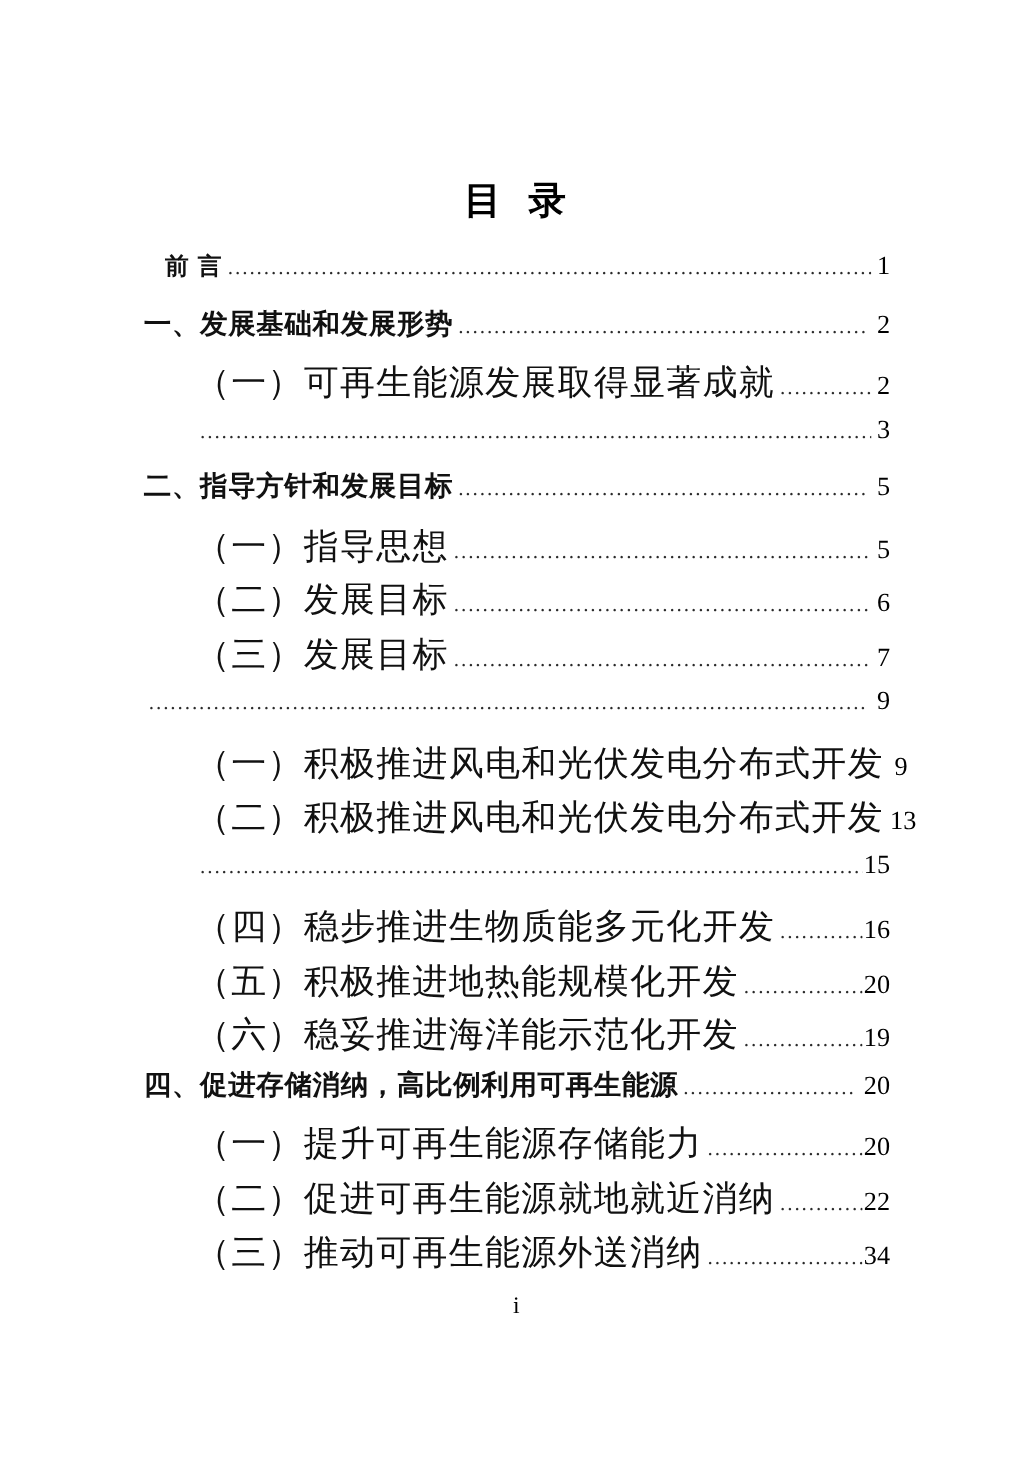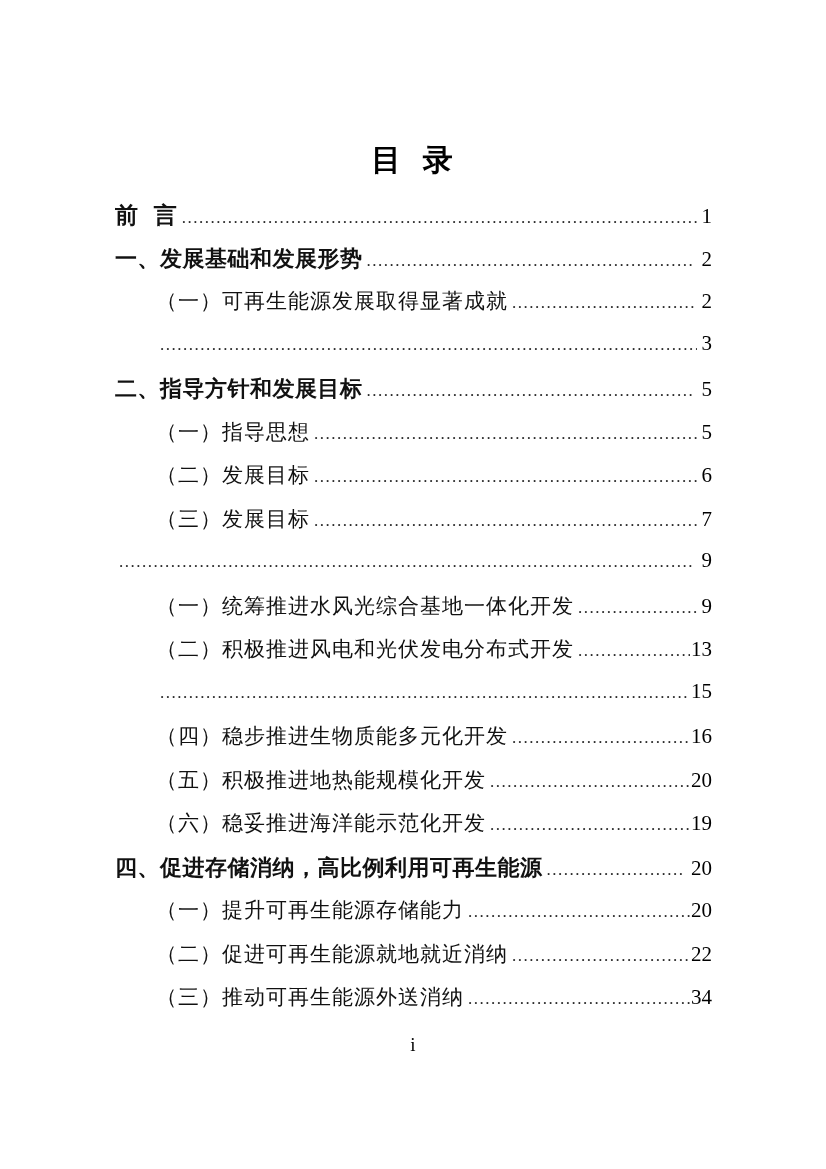--- a/index.html
+++ b/index.html
@@ -58,44 +58,45 @@
   .toc-row .pagenum {
     flex: 0 0 auto;
     font-family: "Liberation Serif", serif;
     font-size: 21px;
     color: #000000;
     min-width: 14px;
     text-align: right;
   }
   
   .level-front .label {
-    font-family: Liberation Mono, monospace;
+    font-family: Liberation Sans, sans-serif;
     font-weight: 700;
-    font-size: 23px;
+    font-size: 19px;
     letter-spacing: 1px;
+    margin-left: 17px;
   }
   
   .level-chapter .label {
     font-family: "Liberation Sans", sans-serif;
     font-weight: 700;
     font-size: 22px;
     letter-spacing: 0.5px;
     text-align: right;
   }
   .level-chapter .pagenum {
     margin-left: 5px;
   }
   
   .level-section {
     padding-left: 41px;
   }
   .level-section .label {
     font-family: Liberation Mono, monospace;
     font-weight: 400;
-    font-size: 21px;
+    font-size: 28px;
     letter-spacing: 1px;
   }
   .footer {
     position: absolute;
     top: 1034px;
     left: 0;
     width: 100%;
     text-align: center;
     font-family: "Liberation Serif", serif;
     font-size: 19px;
@@ -146,21 +147,21 @@
       <div class="toc-row level-section">
     <span class="label">（三）发展目标</span>
     <span class="leader">................................................................................................................................................................</span>
     <span class="pagenum">7</span>
   </div>
       <div class="toc-row level-chapter">
     <span class="leader">................................................................................................................................................................</span>
     <span class="pagenum">9</span>
   </div>
       <div class="toc-row level-section">
-    <span class="label">（一）统筹推进水风光综合基地一体化开发</span>
+    <span class="label">（一）积极推进风电和光伏发电分布式开发</span>
     <span class="leader">................................................................................................................................................................</span>
     <span class="pagenum">9</span>
   </div>
       <div class="toc-row level-section">
     <span class="label">（二）积极推进风电和光伏发电分布式开发</span>
     <span class="leader">................................................................................................................................................................</span>
     <span class="pagenum">13</span>
   </div>
       <div class="toc-row level-section">
     <span class="leader">................................................................................................................................................................</span>

